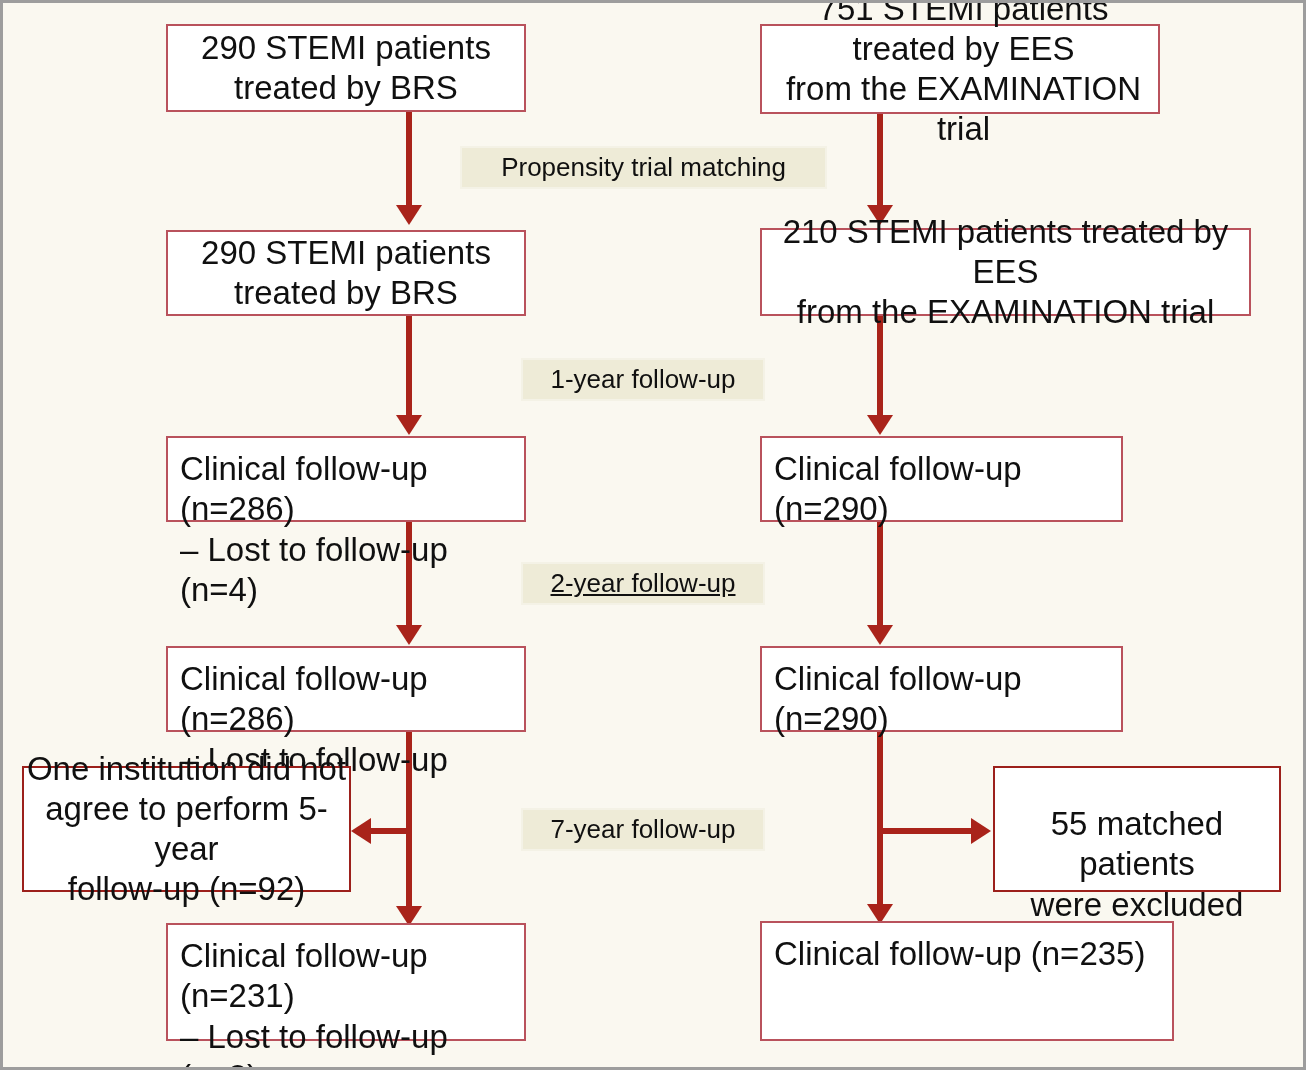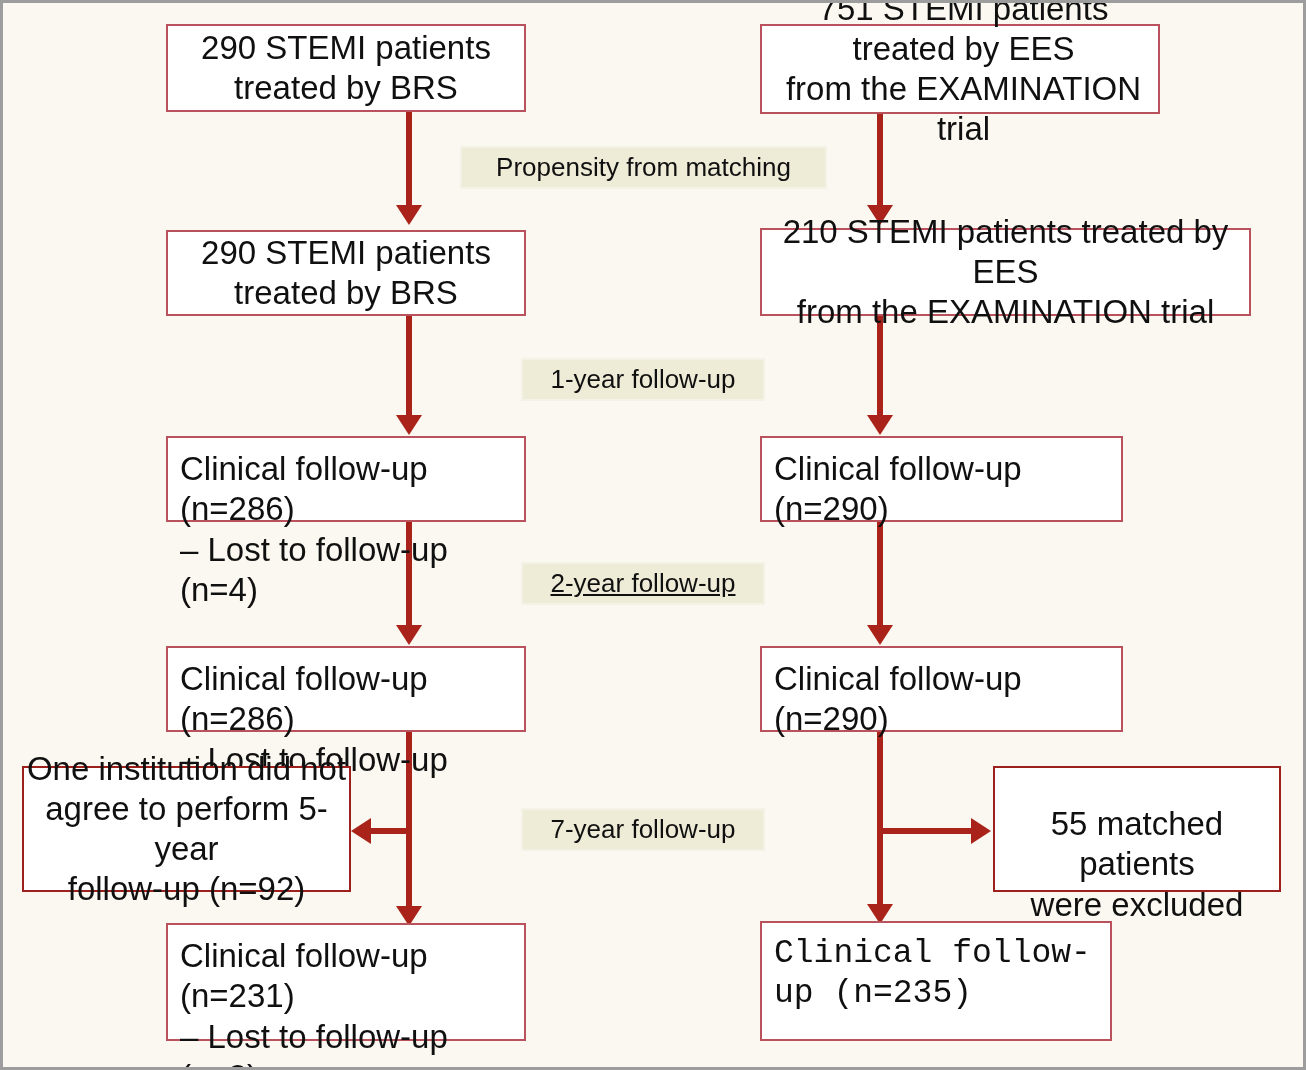--- a/index.html
+++ b/index.html
@@ -132,21 +132,21 @@
     <span class="txt">290 STEMI patients
 treated by BRS</span>
   </div>
 
   <div class="node center" style="left:757px; top:21px; width:400px; height:90px;padding-left:7px;">
     <span class="txt">751 STEMI patients treated by EES
 from the EXAMINATION trial</span>
   </div>
 
   <div class="stage-label" style="left:457px; top:143px; width:367px; height:43px;">
-    <span>Propensity from matching</span>
+    <span>Propensity trial matching</span>
   </div>
 
   <div class="node center" style="left:163px; top:227px; width:360px; height:86px;">
     <span class="txt">290 STEMI patients
 treated by BRS</span>
   </div>
 
   <div class="node center" style="left:757px; top:225px; width:491px; height:88px;">
     <span class="txt">210 STEMI patients treated by EES
 from the EXAMINATION trial</span>
@@ -192,17 +192,17 @@
     <span class="txt">55 matched patients
 were excluded</span>
   </div>
 
   <div class="node topleft" style="left:163px; top:920px; width:360px; height:118px;">
     <span class="txt">Clinical follow-up (n=231)
 – Lost to follow-up (n=8)
 – OCT at follow-up (n=39)</span>
   </div>
 
-  <div class="node topleft" style="left:757px; top:918px; width:352px; height:120px;font-family:Liberation Mono, monospace;">
+  <div class="node topleft" style="left:757px; top:918px; width:414px; height:120px;">
     <span class="txt">Clinical follow-up (n=235)</span>
   </div>
 
 </div>
 
 </body></html>

